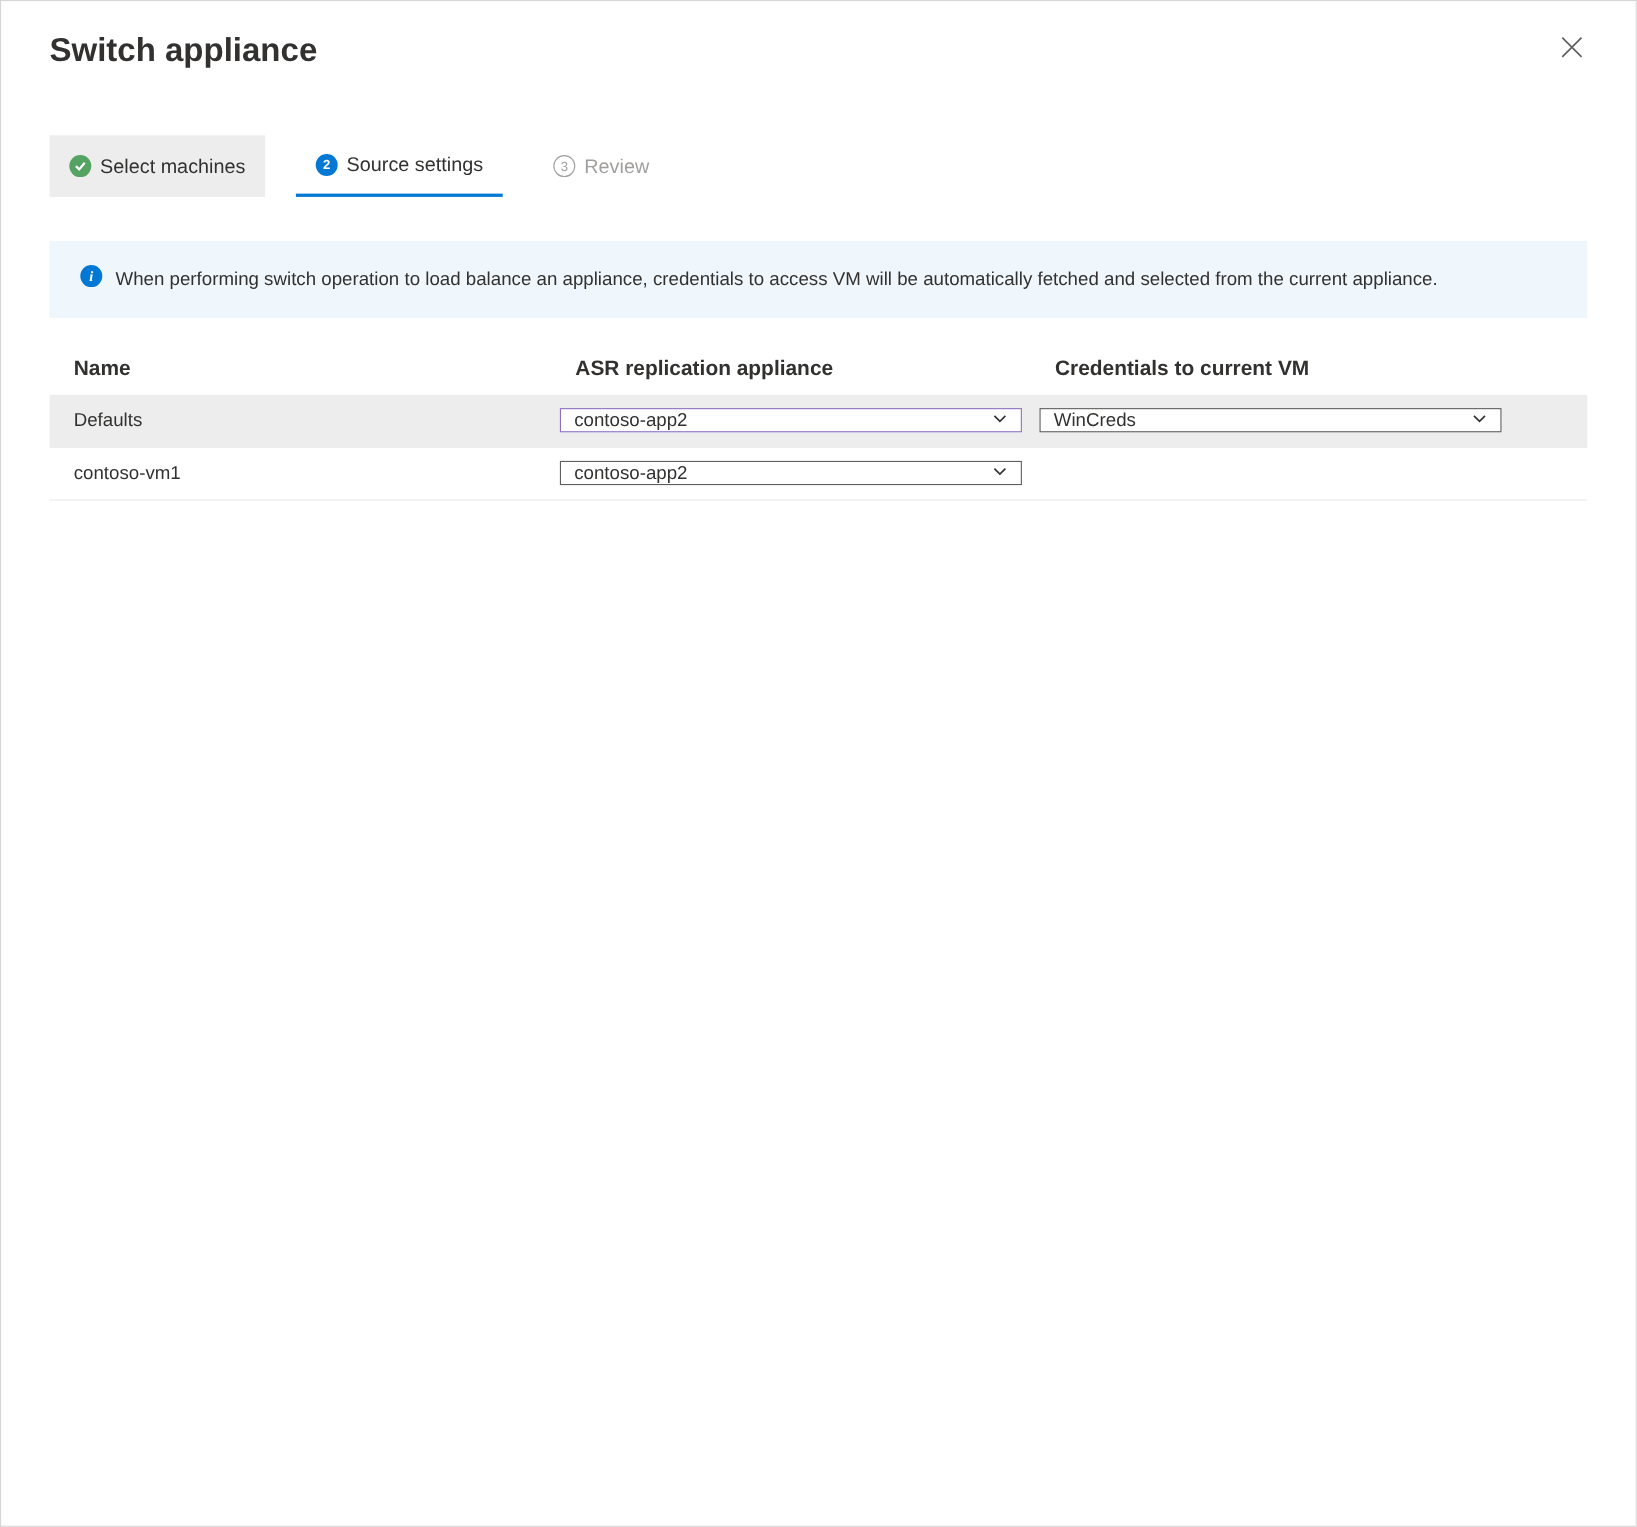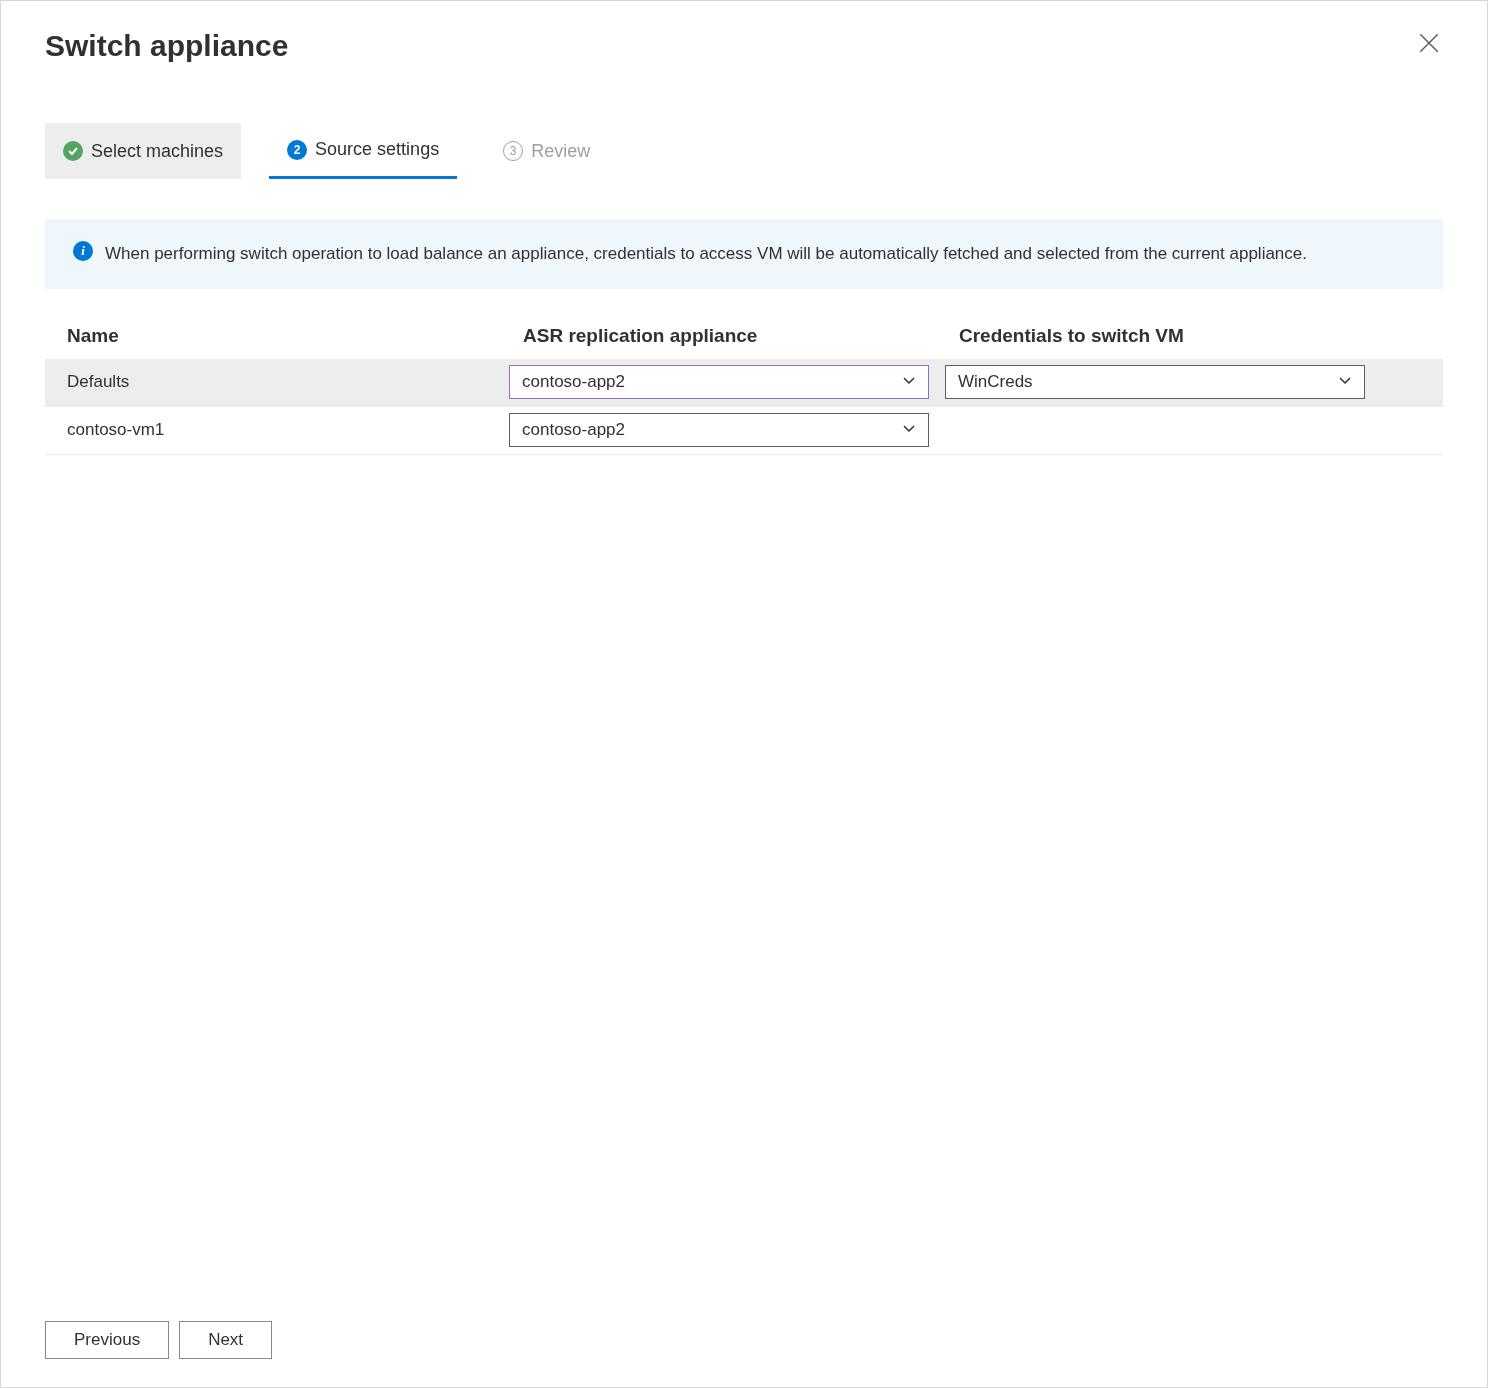--- a/index.html
+++ b/index.html
@@ -149,21 +149,21 @@
       font-size: 17px;
       padding-left: 14px;
       color: #323130;
     }
     .dropdown {
       display: flex;
       align-items: center;
       justify-content: space-between;
       background: #fff;
       border: 1px solid #605e5c;
-      height: 34px;
+      height: 22px;
       padding: 0 12px;
       font-size: 17px;
       cursor: pointer;
       color: #323130;
     }
     .dropdown.highlighted {
       border: 1px solid #8e6fc1;
     }
     .dropdown.disabled {
       background: #f3f2f1;
@@ -231,21 +231,21 @@
 
   <div class="info-banner">
     <span class="info-icon">i</span>
     <div class="info-text">When performing switch operation to load balance an appliance, credentials to access VM will be automatically fetched and selected from the current appliance.</div>
   </div>
 
   <div class="table">
     <div class="thead">
       <div class="th">Name</div>
       <div class="th">ASR replication appliance</div>
-      <div class="th">Credentials to switch VM</div>
+      <div class="th">Credentials to current VM</div>
     </div>
 
     <div class="trow defaults">
       <div class="td-name">Defaults</div>
       <div class="dropdown highlighted">
         <span>contoso-app2</span>
         <span><svg viewBox="0 0 14 14">
               <path d="M2 5 L7 10 L12 5"></path>
             </svg></span>
       </div>
@@ -261,17 +261,13 @@
       <div class="td-name">contoso-vm1</div>
       <div class="dropdown">
         <span>contoso-app2</span>
         <span><svg viewBox="0 0 14 14">
               <path d="M2 5 L7 10 L12 5"></path>
             </svg></span>
       </div>
     </div>
   </div>
 
-  <div class="footer">
-    <button class="btn">Previous</button>
-    <button class="btn">Next</button>
-  </div>
 </div>
 
 </body></html>

